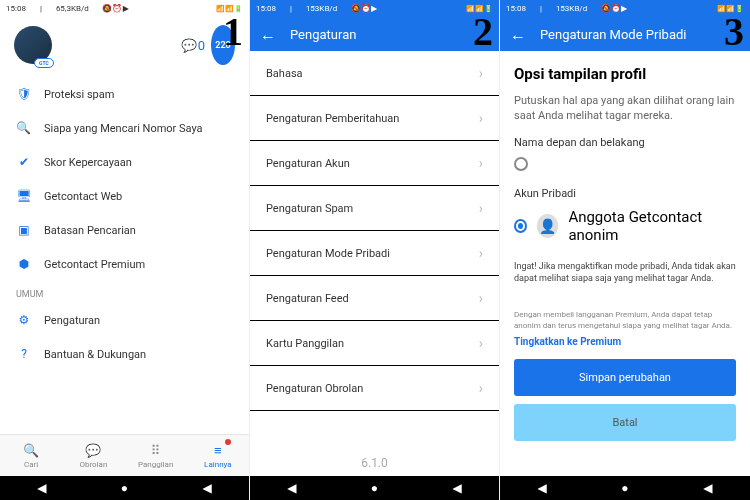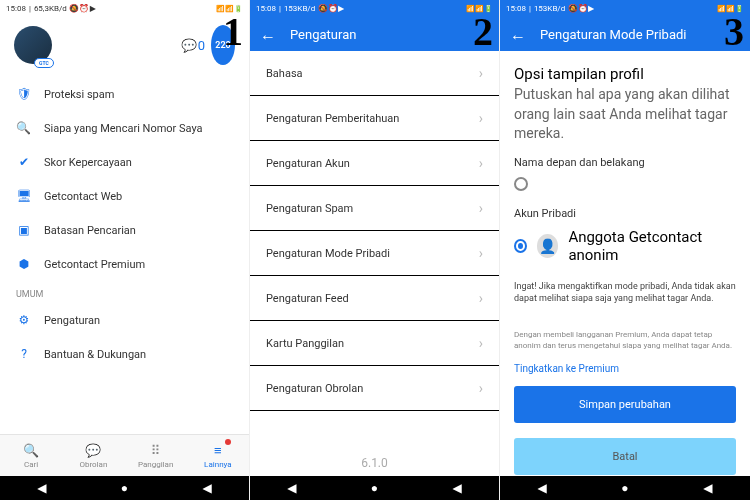--- a/index.html
+++ b/index.html
@@ -2,21 +2,21 @@
 <html><head>
 <meta charset="utf-8">
 <style>
 *{box-sizing:border-box;margin:0;padding:0;font-family:-apple-system,Roboto,Arial,sans-serif}
 body{background:#fff;width:750px;height:500px;overflow:hidden;position:relative}
 .screens{display:flex;width:750px;height:500px}
 .screen{width:250px;height:500px;background:#fff;position:relative;display:flex;flex-direction:column;border-right:1px solid #eee}
 .screen:last-child{border-right:none}
 .statusbar{height:17px;background:#fff;display:flex;align-items:center;justify-content:space-between;padding:0 6px;font-size:8px;color:#333}
 .statusbar.blue{background:#1a73e8;color:#fff}
-.sb-left{display:flex;gap:3px;align-items:center}
+.sb-left{display:flex;gap:14px;align-items:center}
 .sb-right{display:flex;gap:2px;align-items:center;font-size:7px}
 .bignum{position:absolute;top:8px;right:6px;font-size:40px;font-weight:900;font-family:Georgia,serif;color:#000;z-index:10}
 .header{background:#1a73e8;color:#fff;height:34px;display:flex;align-items:center;padding:0 10px;gap:14px;font-size:13px}
 .back-arrow{font-size:16px}
 .content{flex:1;overflow:hidden;background:#fff}
 
 .s1-top{display:flex;align-items:center;justify-content:space-between;padding:8px 14px 12px}
 .avatar-sm{width:38px;height:38px;border-radius:50%;background:linear-gradient(135deg,#2a4d6e,#1a2e40);position:relative}
 .gtc-badge{position:absolute;bottom:-4px;left:20px;background:#fff;border:1px solid #1a73e8;color:#1a73e8;font-size:5px;padding:1px 4px;border-radius:6px;font-weight:700}
 .msg-badge{display:flex;align-items:center;gap:6px}
@@ -31,32 +31,32 @@
 .nav-item.active{color:#1a73e8}
 .nav-icon{font-size:13px}
 .red-dot{position:absolute;top:4px;right:18px;width:6px;height:6px;background:#e53935;border-radius:50%}
 .sysnav{height:24px;background:#000;display:flex;align-items:center;justify-content:space-around;color:#fff;font-size:12px}
 
 .setting-row{display:flex;align-items:center;justify-content:space-between;padding:14px 16px;font-size:11px;color:#333;border-bottom:1px solid #000000}
 .chev{color:#bbb;font-size:14px}
 .version{text-align:center;font-size:12px;color:#aaa;padding:6px}
 
 .s3-content{padding:14px 14px}
-.s3-title{font-size:15px;font-weight:400;margin-bottom:2px}
-.s3-desc{font-size:14px;color:#666;line-height:1.4;margin-bottom:12px}
+.s3-title{font-size:15px;font-weight:700;margin-bottom:10px}
+.s3-desc{font-size:11px;color:#666;line-height:1.4;margin-bottom:12px}
 .opt-label{font-size:11px;color:#333;margin-bottom:8px}
 .radio-row{display:flex;align-items:center;gap:10px;margin-bottom:16px}
 .radio{width:14px;height:14px;border:2px solid #888;border-radius:50%;position:relative}
 .radio.on{border-color:#1a73e8}
 .radio.on::after{content:"";position:absolute;inset:2px;background:#1a73e8;border-radius:50%}
 .anon-av{width:24px;height:24px;border-radius:50%;background:#ddd;display:flex;align-items:center;justify-content:center;color:#aaa;font-size:14px}
 .warn{font-size:9px;color:#444;line-height:1.4;margin-bottom:24px}
-.sub{font-size:8px;color:#888;line-height:1.4;margin-bottom:12px}
-.link{color:#1a73e8;font-size:10px;font-weight:400;margin-bottom:12px}
-.btn{padding:12px;text-align:center;font-size:11px;border-radius:3px;margin-bottom:15px}
+.sub{font-size:8px;color:#888;line-height:1.4;margin-bottom:5px}
+.link{color:#1a73e8;font-size:10px;font-weight:700;margin-bottom:12px}
+.btn{padding:12px;text-align:center;font-size:11px;border-radius:3px;margin-bottom:8px}
 .btn-primary{background:#1a73e8;color:#fff}
 .btn-secondary{background:#7dd3fc;color:#555}
 </style>
 </head>
 <body>
 
 <div class="screens">
 
 <div class="screen">
   <div class="bignum">1</div>

